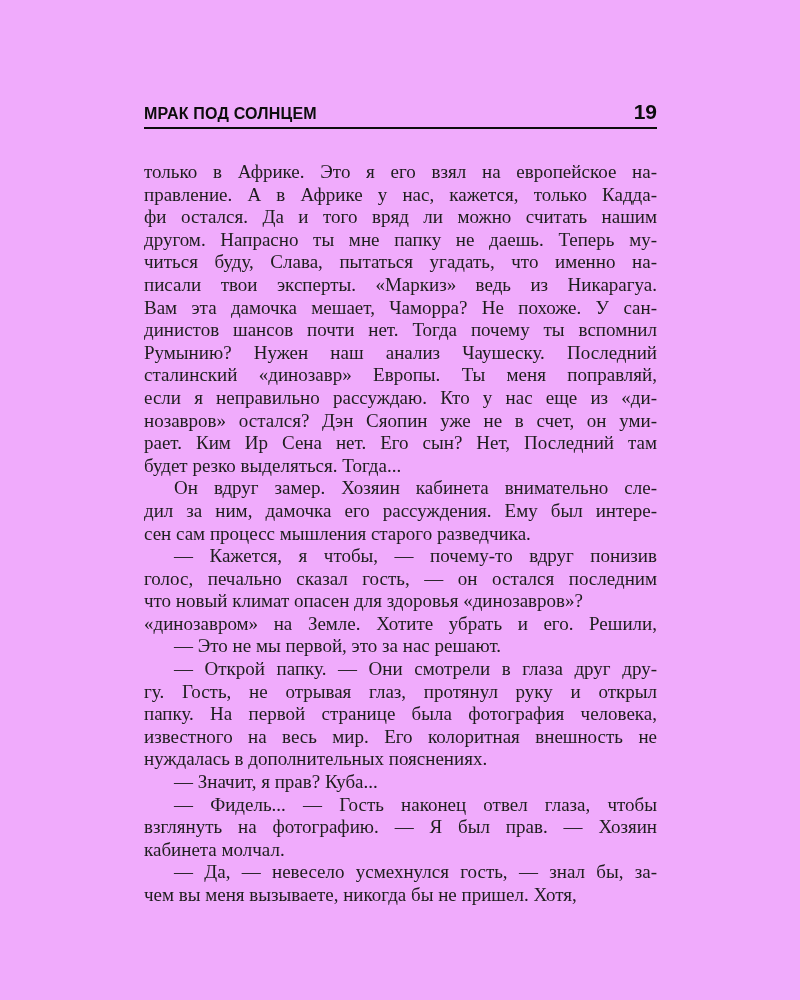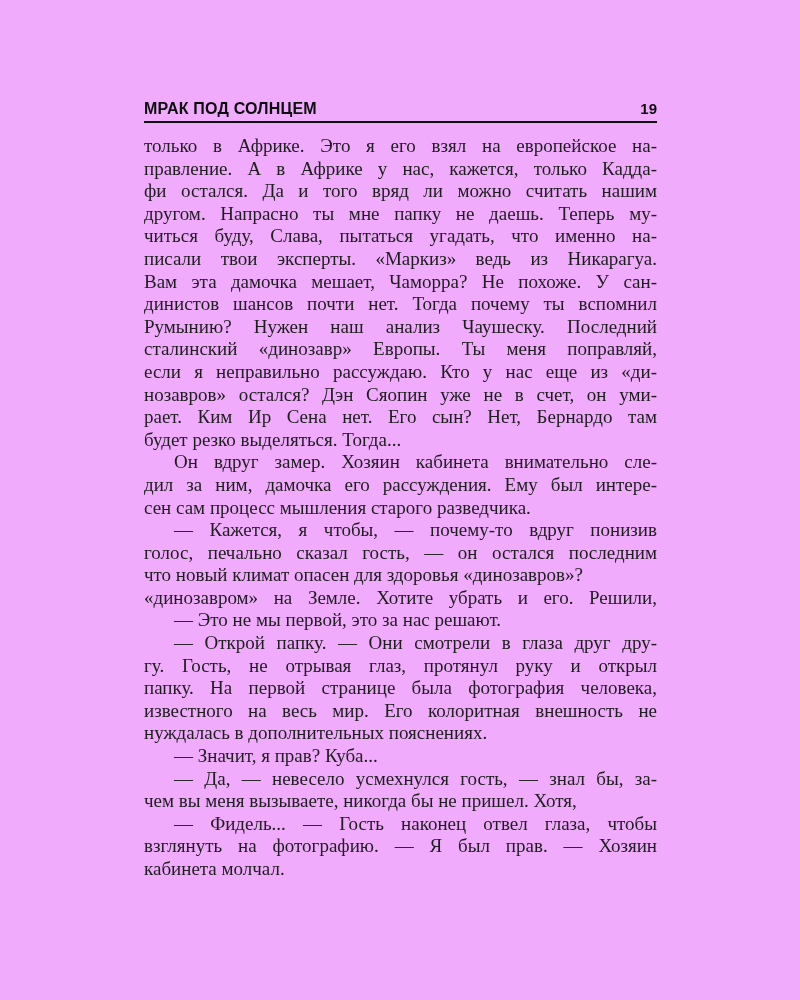--- a/index.html
+++ b/index.html
@@ -28,30 +28,30 @@
     align-items: baseline;
     font-family: "Liberation Sans", "DejaVu Sans", sans-serif;
     font-weight: 700;
     color: #0d0d0d;
   }
   .head-title {
     font-size: 16px;
     letter-spacing: 0.2px;
   }
   .head-page {
-    font-size: 15px;
+    font-size: 21px;
   }
   .head-rule {
     margin-top: 3px;
     width: 100%;
     height: 0;
     border-bottom: 2px solid #0d0d0d;
   }
   .body-text {
-    margin-top: 12px;
+    margin-top: 32px;
     font-size: 19px;
     line-height: 22.6px;
     color: #1e1e1e;
   }
   .paragraph { margin: 0; }
   .line {
     text-align: justify;
     text-align-last: justify;
     white-space: normal;
   }
@@ -79,21 +79,21 @@
           <div class="line">фи остался. Да и того вряд ли можно считать нашим</div>
           <div class="line">другом. Напрасно ты мне папку не даешь. Теперь му-</div>
           <div class="line">читься буду, Слава, пытаться угадать, что именно на-</div>
           <div class="line">писали твои эксперты. «Маркиз» ведь из Никарагуа.</div>
           <div class="line">Вам эта дамочка мешает, Чаморра? Не похоже. У сан-</div>
           <div class="line">динистов шансов почти нет. Тогда почему ты вспомнил</div>
           <div class="line">Румынию? Нужен наш анализ Чаушеску. Последний</div>
           <div class="line">сталинский «динозавр» Европы. Ты меня поправляй,</div>
           <div class="line">если я неправильно рассуждаю. Кто у нас еще из «ди-</div>
           <div class="line">нозавров» остался? Дэн Сяопин уже не в счет, он уми-</div>
-          <div class="line">рает. Ким Ир Сена нет. Его сын? Нет, Бернардо там</div>
+          <div class="line">рает. Ким Ир Сена нет. Его сын? Нет, Последний там</div>
           <div class="line last">будет резко выделяться. Тогда...</div>
         </div>
         <div class="paragraph">
           <div class="line indent">Он вдруг замер. Хозяин кабинета внимательно сле-</div>
           <div class="line">дил за ним, дамочка его рассуждения. Ему был интере-</div>
           <div class="line last">сен сам процесс мышления старого разведчика.</div>
         </div>
         <div class="paragraph">
           <div class="line indent">— Кажется, я чтобы, — почему-то вдруг понизив</div>
           <div class="line">голос, печально сказал гость, — он остался последним</div>
@@ -107,23 +107,23 @@
           <div class="line indent">— Открой папку. — Они смотрели в глаза друг дру-</div>
           <div class="line">гу. Гость, не отрывая глаз, протянул руку и открыл</div>
           <div class="line">папку. На первой странице была фотография человека,</div>
           <div class="line">известного на весь мир. Его колоритная внешность не</div>
           <div class="line last">нуждалась в дополнительных пояснениях.</div>
         </div>
         <div class="paragraph">
           <div class="line indent last">— Значит, я прав? Куба...</div>
         </div>
         <div class="paragraph">
-          <div class="line indent">— Да, — невесело усмехнулся гость, — знал бы, за-</div>
-          <div class="line last">чем вы меня вызываете, никогда бы не пришел. Хотя,</div>
-        </div>
-        <div class="paragraph">
           <div class="line indent">— Фидель... — Гость наконец отвел глаза, чтобы</div>
           <div class="line">взглянуть на фотографию. — Я был прав. — Хозяин</div>
           <div class="line last">кабинета молчал.</div>
+        </div>
+        <div class="paragraph">
+          <div class="line indent">— Да, — невесело усмехнулся гость, — знал бы, за-</div>
+          <div class="line last">чем вы меня вызываете, никогда бы не пришел. Хотя,</div>
         </div>
       </main>
   </div>
 </div>
 
 </body></html>

